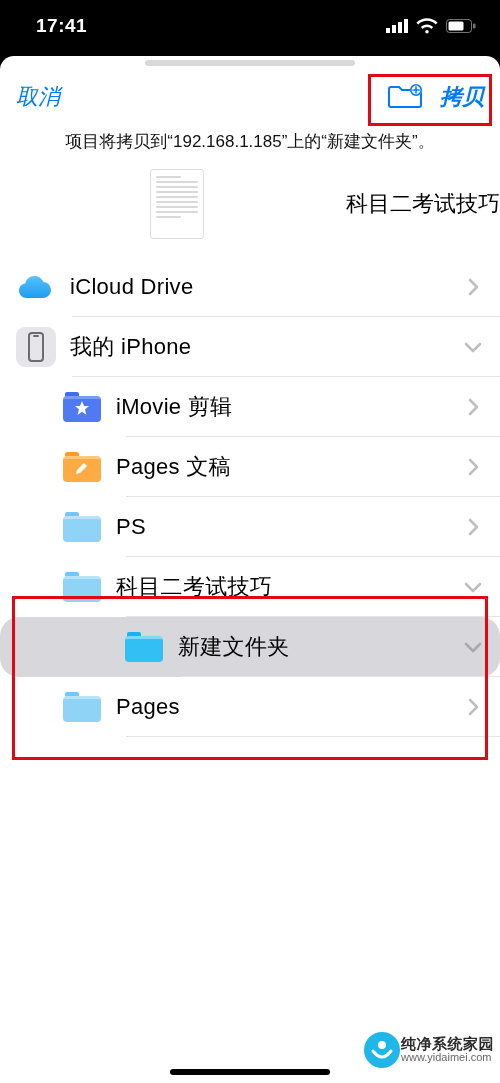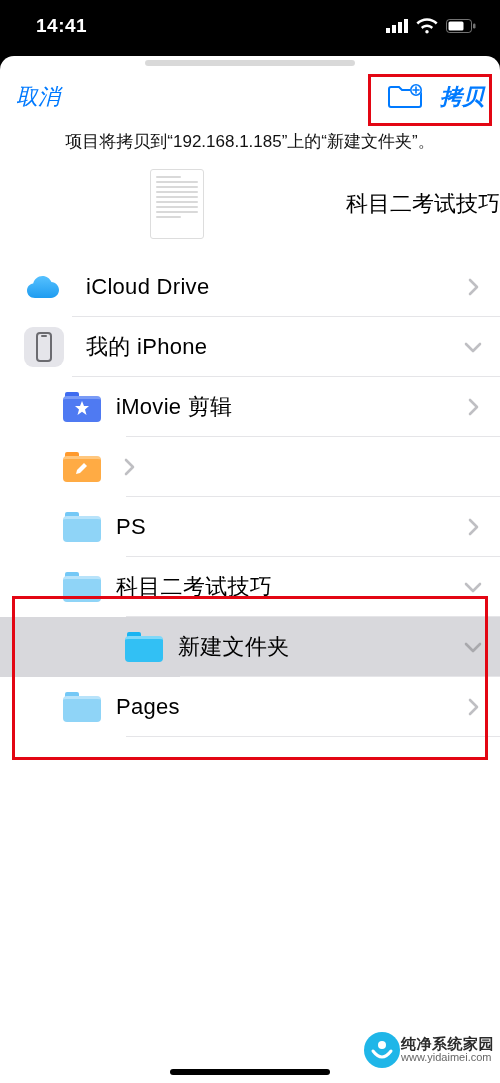--- a/index.html
+++ b/index.html
@@ -27,24 +27,24 @@
   .preview { display:flex; align-items:center; justify-content:space-between; gap:20px; padding:6px 0 18px 150px;}
   .doc-thumb { width:54px; height:70px; border:1px solid #ddd; border-radius:3px; background:#fff; position:relative; overflow:hidden; padding:6px 5px;}
   .doc-thumb .ln { height:2px; background:#d9d9d9; margin-bottom:3px; border-radius:1px;}
   .doc-thumb .ln.s { width:60%;}
   .doc-title { font-size:22px; color:#000; }
 
   .list { }
   .row { display:flex; align-items:center; height:60px; padding-right:14px; position:relative; background:#fff;}
   .row.selected { background:#d8d8dc;}
   .row .sep { position:absolute; left:72px; right:0; bottom:0; height:1px; background:#e5e5e8;}
-  .row.indent-0 { padding-left:24px;gap:8px;}
+  .row.indent-0 { padding-left:16px;}
   .row.indent-1 { padding-left:8px;}
   .row.indent-1 .sep{left:126px;}
-  .row.indent-2 { padding-left:16px;}
+  .row.indent-2 { padding-left:16px;border-radius:19px;}
   .row.indent-2 .sep{left:180px;}
   .row .icon-slot { width:40px; height:40px; display:flex; align-items:center; justify-content:center; margin-right:14px; flex:0 0 auto;} .row .spacer-1{width:54px;flex:0 0 54px;} .row .spacer-2{width:54px;flex:0 0 54px;} 
   .row .label { flex:1; font-size:22px; color:#000; letter-spacing:0.3px;}
   .row .disclosure { width:26px; display:flex; align-items:center; justify-content:center; color:#b8b8bc;}
   .chev svg{display:block;}
 
   
   .ic-cloud { width:38px; height:26px;}
   .ic-phone { width:40px; height:40px; background:#e5e5ea; border-radius:9px; display:flex; align-items:center; justify-content:center;}
   .ic-phone .dev { width:16px; height:30px; border:2px solid #6b6b70; border-radius:4px; position:relative;}
@@ -66,21 +66,21 @@
   .wm .logo{width:38px;height:38px;}
   .wm-text{display:flex;flex-direction:column;line-height:1.05;}
   .wm-text .a{font-size:15px;font-weight:700;color:#2b2b2b;letter-spacing:0.5px;}
   .wm-text .b{font-size:11px;color:#666;}
 </style>
 </head>
 <body>
 <div class="device">
 
   <div class="status-bar">
-    <span>14:41</span>
+    <span>17:41</span>
     <div class="status-right">
       <span>
           <svg width="22" height="14" viewBox="0 0 22 14">
             <rect x="0" y="9" width="4" height="5" fill="#fff"></rect>
             <rect x="6" y="6" width="4" height="8" fill="#fff"></rect>
             <rect x="12" y="3" width="4" height="11" fill="#fff"></rect>
             <rect x="18" y="0" width="4" height="14" fill="#fff"></rect>
           </svg>
         </span>
       <span>
@@ -196,20 +196,21 @@
         <span class="spacer-1"></span>
         <span class="icon-slot">
           <span class="folder pages">
               <span class="tab"></span>
               <span class="body"></span>
               <svg class="badge" viewBox="0 0 16 16">
                 <path d="M2 14l1-4 7-7 3 3-7 7-4 1z" fill="#fff"></path>
               </svg>
             </span>
         </span>
+        <span class="label">Pages 文稿</span>
         <span class="disclosure chev">
             <svg width="11" height="18" viewBox="0 0 11 18">
               <path d="M2 2l7 7-7 7" fill="none" stroke="#bfbfc3" stroke-width="2.6" stroke-linecap="round" stroke-linejoin="round"></path>
             </svg>
           </span>
         <div class="sep"></div>
       </div>
 
       <div class="row indent-1">
         <span class="spacer-1"></span>

